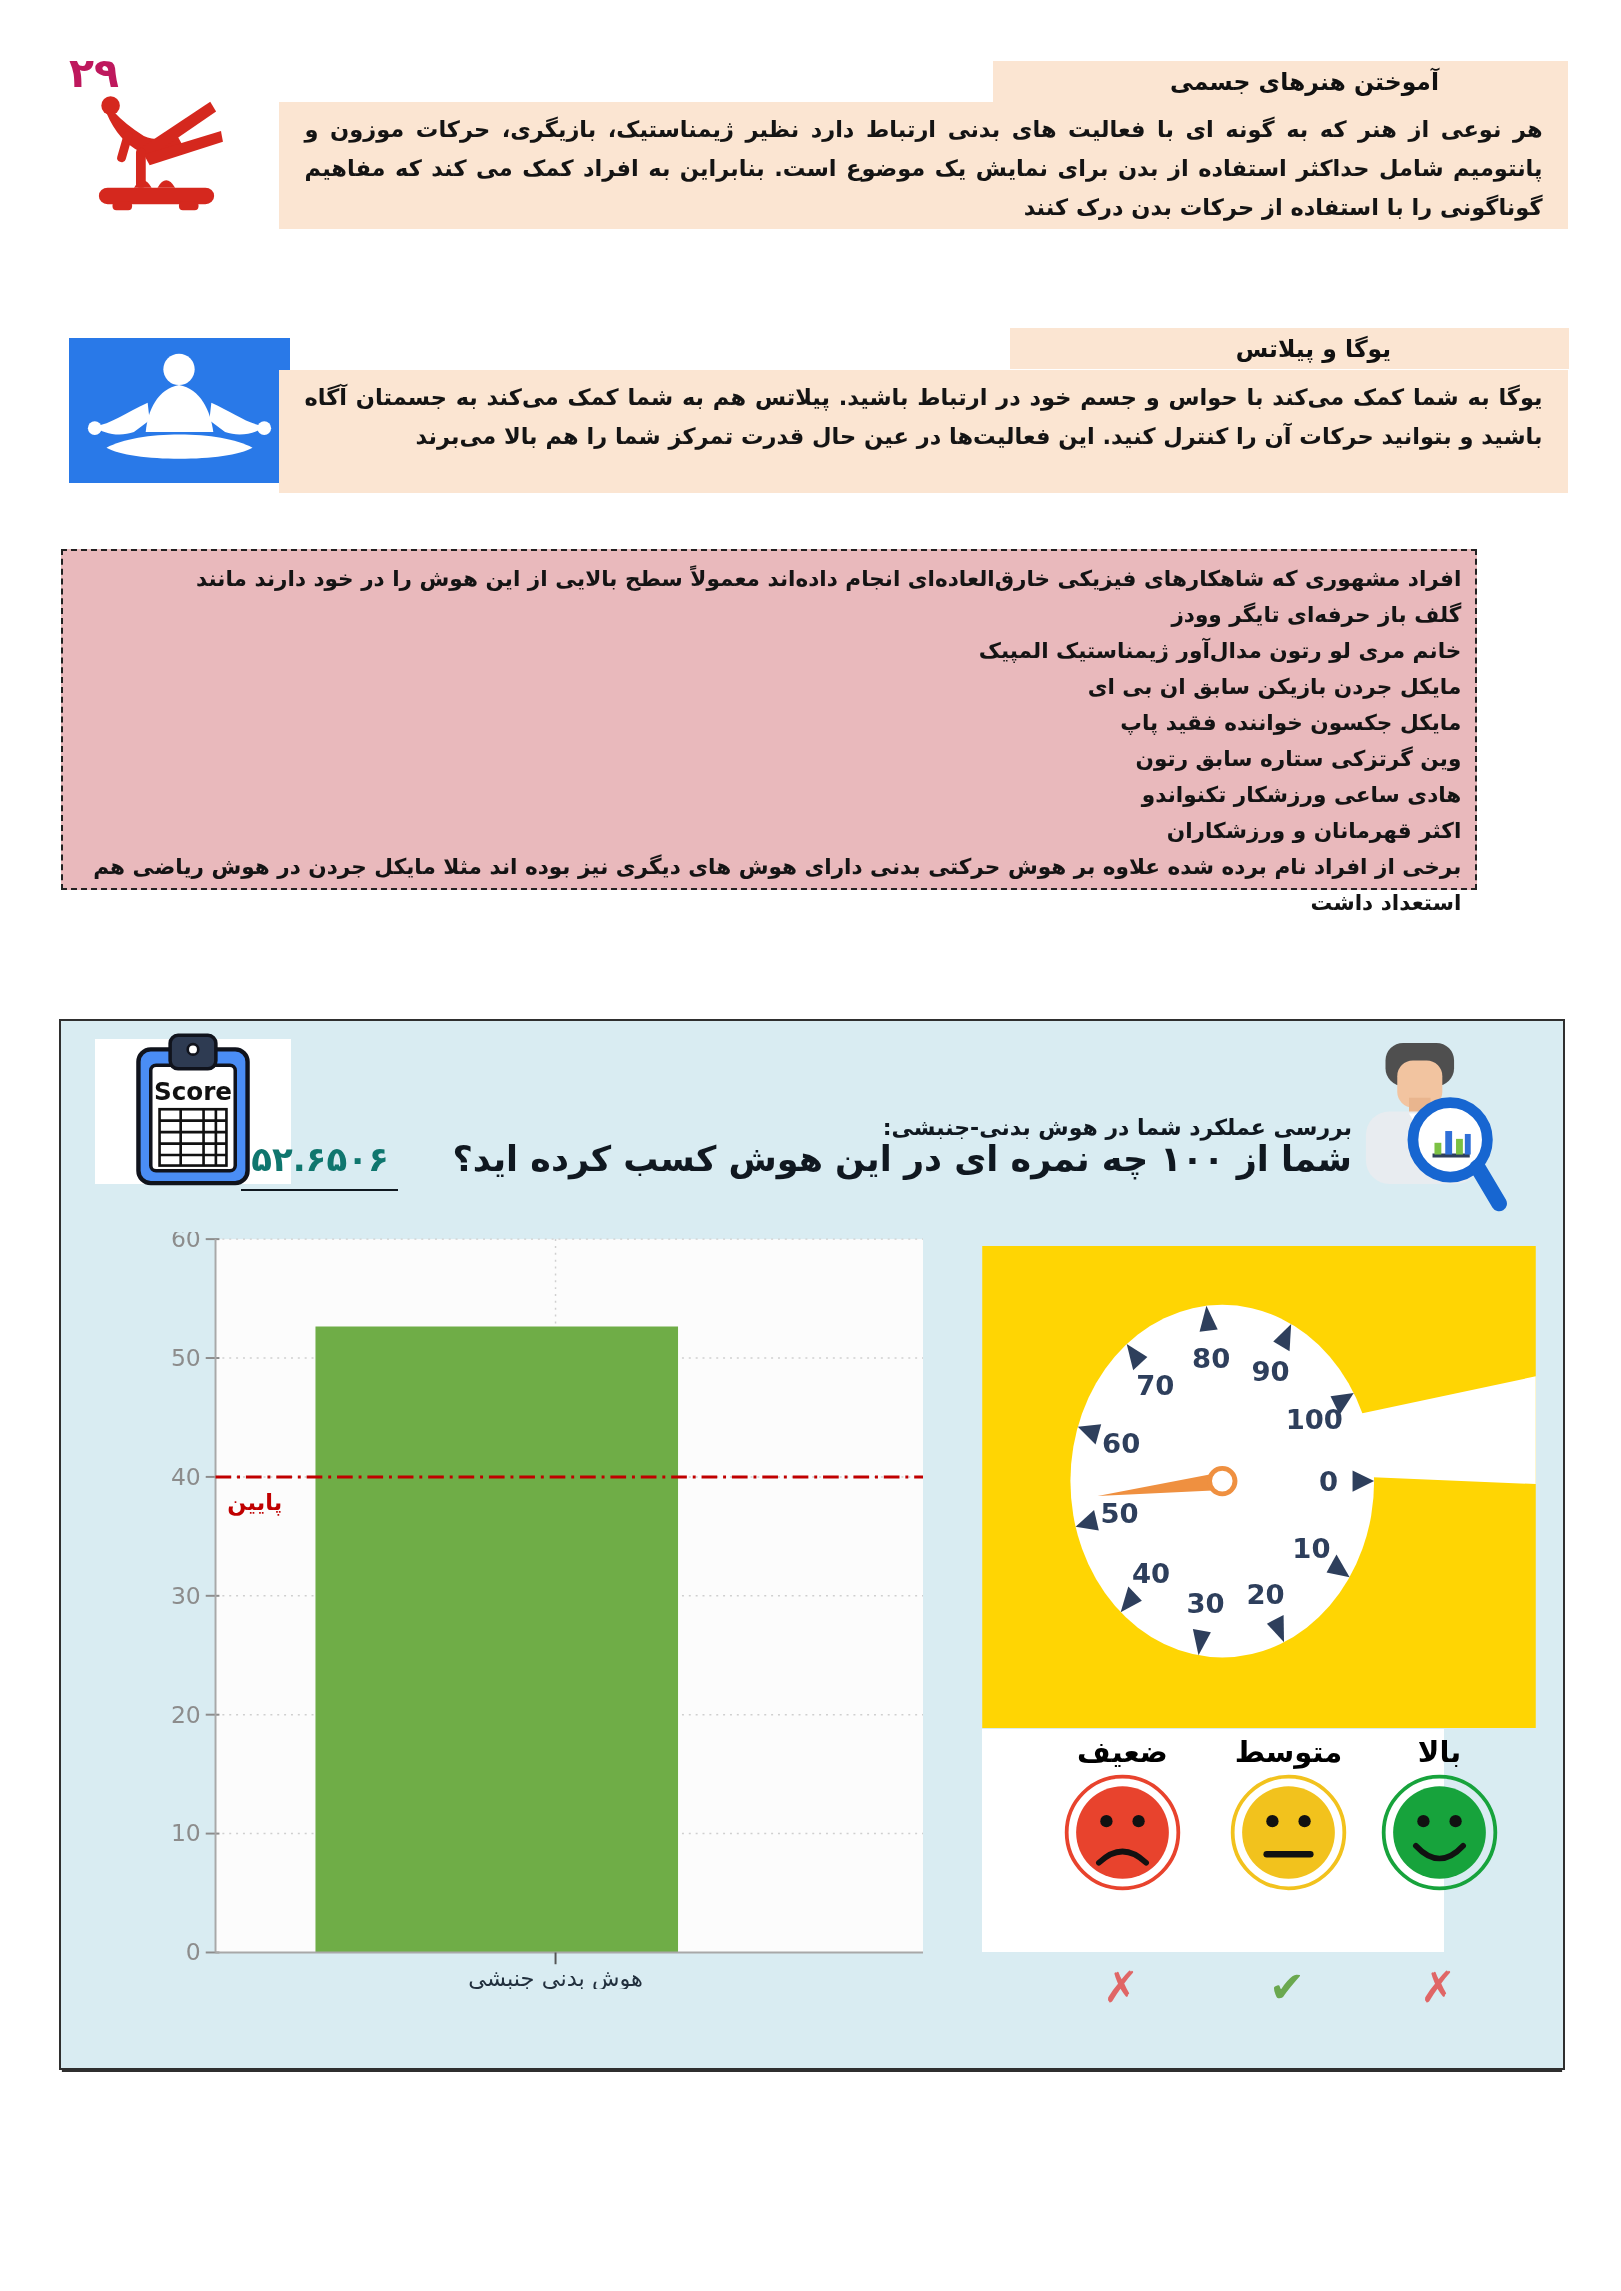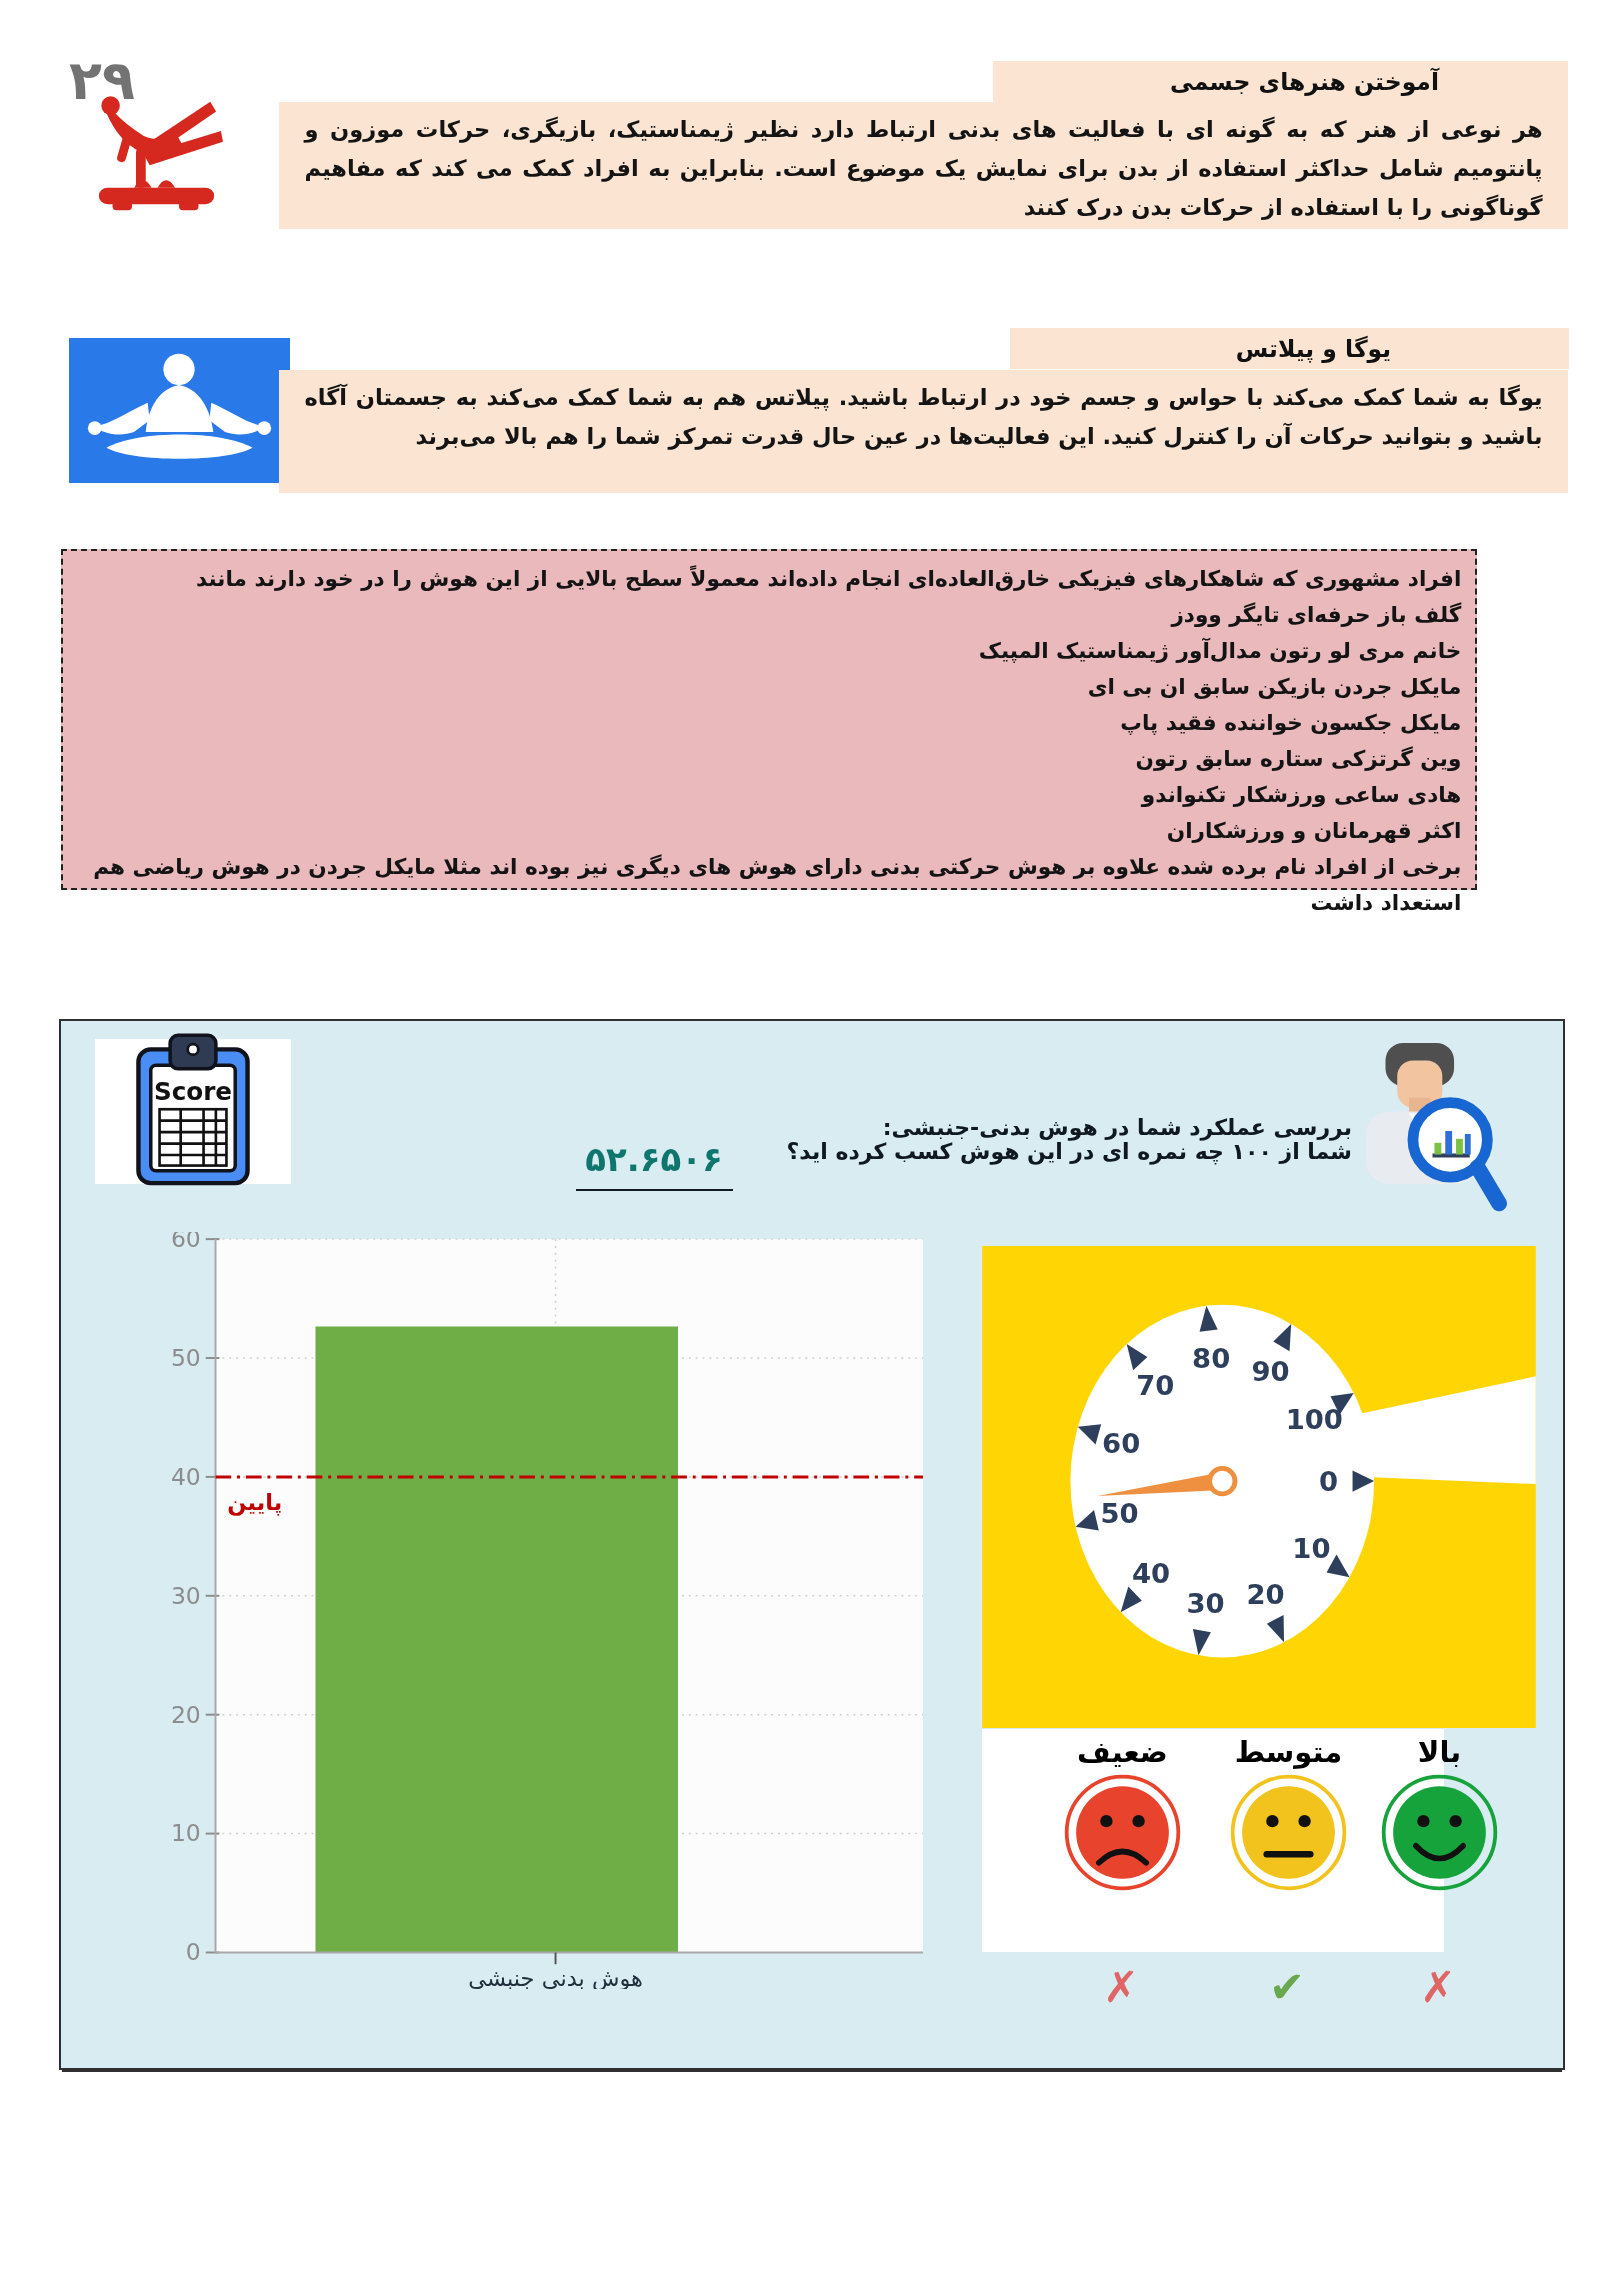--- a/index.html
+++ b/index.html
@@ -1,20 +1,20 @@
 <!DOCTYPE html>
 <html lang="fa"><head>
 <meta charset="utf-8">
 <style>
   * { margin:0; padding:0; box-sizing:border-box; }
   body { background:#888; font-family:"DejaVu Sans", sans-serif; }
   .page { position:relative; width:1621px; height:2292px; background:#ffffff; margin:0 auto; overflow:hidden; }
   .abs { position:absolute; }
 
-  .page-number { left:69px; top:49px; font-size:54px; font-weight:700; color:#737373;text-align:center; }
+  .page-number { left:69px; top:49px; font-size:41px; font-weight:700; color:#be185d;text-align:center; }
 
   .peach { background:#fbe5d2; }
   .sec-title { height:41px; display:flex; align-items:center; justify-content:center;
                font-size:23.5px; font-weight:700; color:#111; direction:rtl;padding-left:48px; }
   .sec-body  { font-size:22.5px; font-weight:600; color:#141414; direction:rtl;
                text-align:justify; line-height:39px; padding:7.8px 25.5px; }
 
   .sec1-title { left:993px; top:61px;  width:575px; }
   .sec1-body  { left:279px;  top:102px; width:1289px; height:127px; }
   .sec2-title { left:1010px; top:328px; width:559px; }
@@ -26,21 +26,21 @@
   .famous-box { left:61px; top:549px; width:1416px; height:341px; background:#e9b9bc;
                 border:2px dashed #222; padding:9.8px 13.7px 0 13.7px; direction:rtl; }
   .famous-line { font-size:21.6px; font-weight:600; color:#141414; line-height:36px; text-align:right; }
 
   .panel { left:59px; top:1019px; width:1506px; height:1051px; background:#d9ecf2;
            border:2px solid #2f2f2f; box-shadow:0 4.9px 0 -2.9px #2f2f2f; }
   .score-patch { left:34px; top:17.6px; width:196px; height:145px; background:#ffffff;
                  display:flex; align-items:center; justify-content:center; }
   .panel-title { right:211px; top:51px; font-size:22px; font-weight:700; color:#101820; direction:rtl;margin-top:43px; }
   .question-row { right:211px; top:118px; direction:rtl; display:flex; align-items:flex-start; gap:54px; }
-  .question { font-size:22px; font-weight:700; color:#101820; }
+  .question { font-size:35px; font-weight:700; color:#101820; }
   .score-value { font-size:34px; font-weight:700; color:#0f766e; border-bottom:2.9px solid #101820;
                  padding:0 9.8px 9.8px 9.8px; direction:ltr; }
   .researcher { left:1299px; top:15.7px; }
 
   .barchart { left:34px; top:211px; }
 
   .gauge-box { left:921px; top:225px; width:554px; height:482px; }
   .faces-box { left:921px; top:708px; width:462px; height:223px; background:#ffffff; }
   .face-col  { position:absolute; top:5.9px; width:147px; text-align:center; }
   .face-label { font-size:29px; font-weight:700; color:#000; margin-bottom:2px; direction:rtl; }

